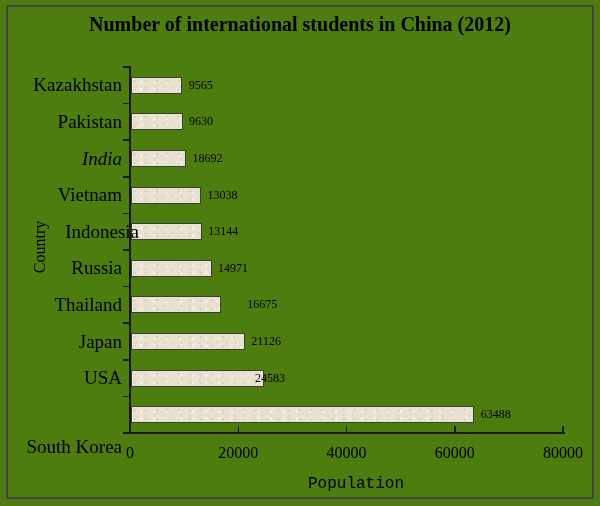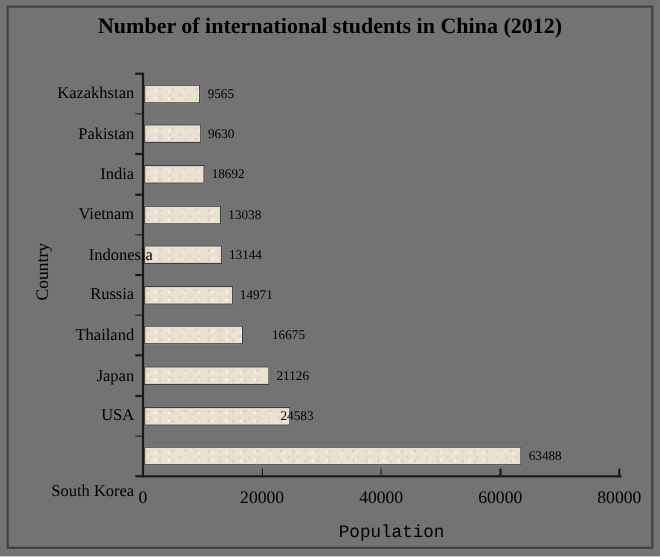--- a/index.html
+++ b/index.html
@@ -1,21 +1,21 @@
 <!DOCTYPE html>
 <html><head>
 <meta charset="utf-8">
 <style>
   * { box-sizing: border-box; }
   html, body { margin: 0; padding: 0; background: #ffffff; }
   .figure {
     position: relative;
     width: 600px;
     height: 506px;
-    background: #737373;
+    background: #4d7c0f;
     font-family: "Liberation Serif", "DejaVu Serif", serif;
     color: #000000;
     overflow: hidden;
   }
   .frame-border {
     position: absolute;
     left: 6px; top: 5px; right: 6px; bottom: 7px;
     border: 2px solid #424242;
     pointer-events: none;
   }
@@ -75,21 +75,21 @@
     background-image:
       radial-gradient(circle at 25% 35%, rgba(201,190,168,0.45) 1px, rgba(0,0,0,0) 1.6px),
       radial-gradient(circle at 70% 65%, rgba(255,255,255,0.55) 1px, rgba(0,0,0,0) 1.6px),
       radial-gradient(circle at 50% 80%, rgba(201,190,168,0.30) 1px, rgba(0,0,0,0) 1.6px);
     background-size: 11px 9px, 13px 7px, 9px 11px;
   }
   .category-label {
     position: absolute;
     left: 0; width: 122px; height: 20px;
     text-align: right;
-    font-size: 15px;
+    font-size: 19px;
     line-height: 20px;
     white-space: nowrap;
   }
   .value-label {
     position: absolute;
     height: 21px;
     font-size: 12px;
     line-height: 21px;
     white-space: nowrap;
   }
@@ -113,21 +113,21 @@
   <div>
     <div class="y-axis-line"></div>
     <div class="x-axis-line"></div>
   <div class="bar" style="left: 130.5px; top: 76.8px; width: 51.7706px;"></div>
       <div class="category-label" style="top: 75.3px;">Kazakhstan</div>
       <div class="value-label" style="left: 188.771px; top: 74.8px;">9565</div>
       <div class="bar" style="left: 130.5px; top: 113.4px; width: 52.1224px;"></div>
       <div class="category-label" style="top: 111.9px;">Pakistan</div>
       <div class="value-label" style="left: 189.122px; top: 111.4px;">9630</div>
       <div class="bar" style="left: 130.5px; top: 150px; width: 55.4078px;"></div>
-      <div class="category-label" style="top: 148.5px;">India</div>
+      <div class="category-label" style="top: 148.5px; font-style: italic;">India</div>
       <div class="value-label" style="left: 192.408px; top: 148px;">18692</div>
       <div class="bar" style="left: 130.5px; top: 186.6px; width: 70.5682px;"></div>
       <div class="category-label" style="top: 185.1px;">Vietnam</div>
       <div class="value-label" style="left: 207.568px; top: 184.6px;">13038</div>
       <div class="bar" style="left: 130.5px; top: 223.2px; width: 71.1419px;"></div>
       <div class="category-label" style="top: 221.7px; margin-left: 17px;">Indonesia</div>
       <div class="value-label" style="left: 208.142px; top: 221.2px;">13144</div>
       <div class="bar" style="left: 130.5px; top: 259.8px; width: 81.0305px;"></div>
       <div class="category-label" style="top: 258.3px;">Russia</div>
       <div class="value-label" style="left: 218.031px; top: 257.8px;">14971</div>

